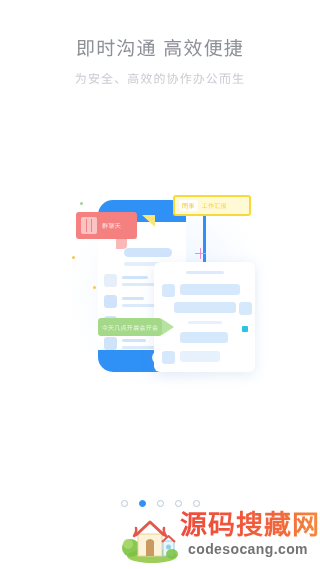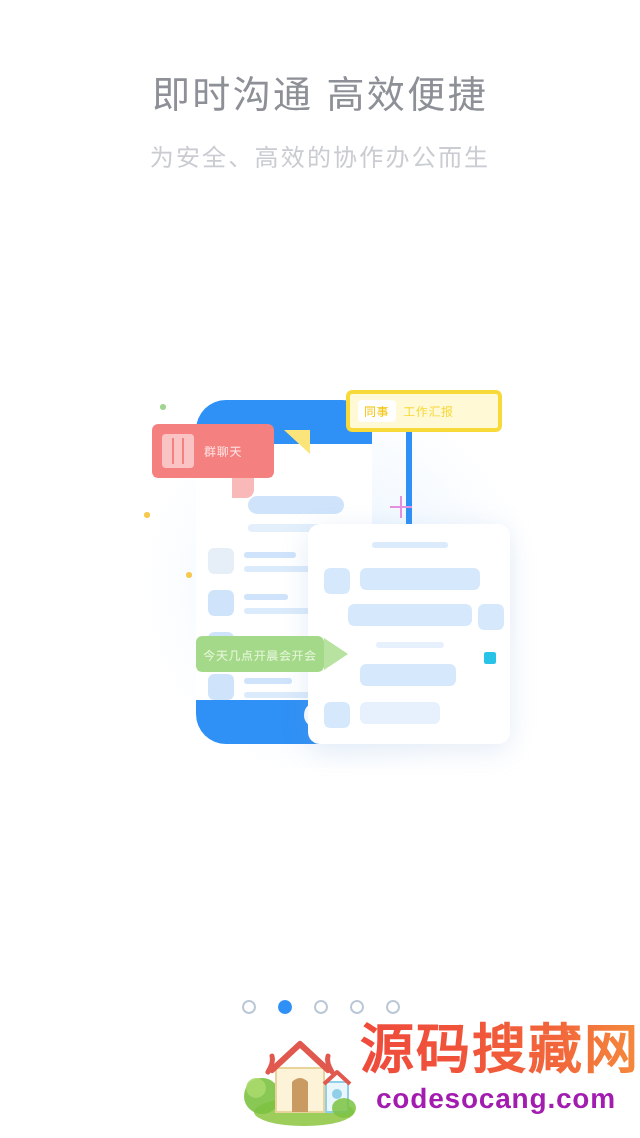--- a/index.html
+++ b/index.html
@@ -174,21 +174,21 @@
   .wm-brand {
     position:absolute; left:62px; top:2px;
     font-size:27px; line-height:30px; font-weight:bold;
     letter-spacing:1px; white-space:nowrap;
     background:linear-gradient(to right,#ef4b3c 0%,#f0533a 35%,#f2663b 70%,#f58a3c 100%);
     -webkit-background-clip:text; background-clip:text;
     color:#ef4b3c;text-align:right; -webkit-text-fill-color:transparent;
   }
   .wm-url {
     position:absolute; left:70px; top:33px;
-    font-size:14px; font-weight:bold; color:#a21caf; letter-spacing:.4px;
+    font-size:14px; font-weight:bold; color:#737373; letter-spacing:.4px;
     white-space:nowrap;
   }
   
   .house { position:absolute; left:4px; top:6px; width:56px; height:50px; }
 </style>
 </head>
 <body>
 
 <div class="screen">
 

